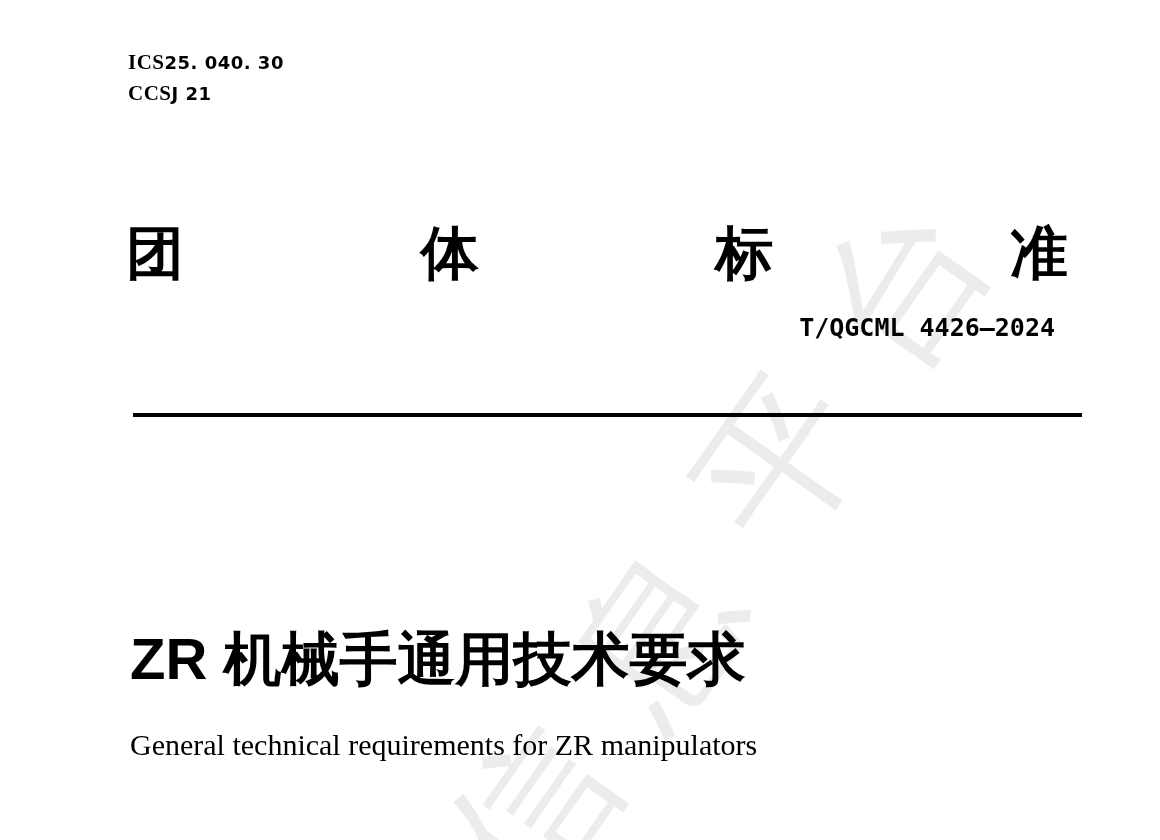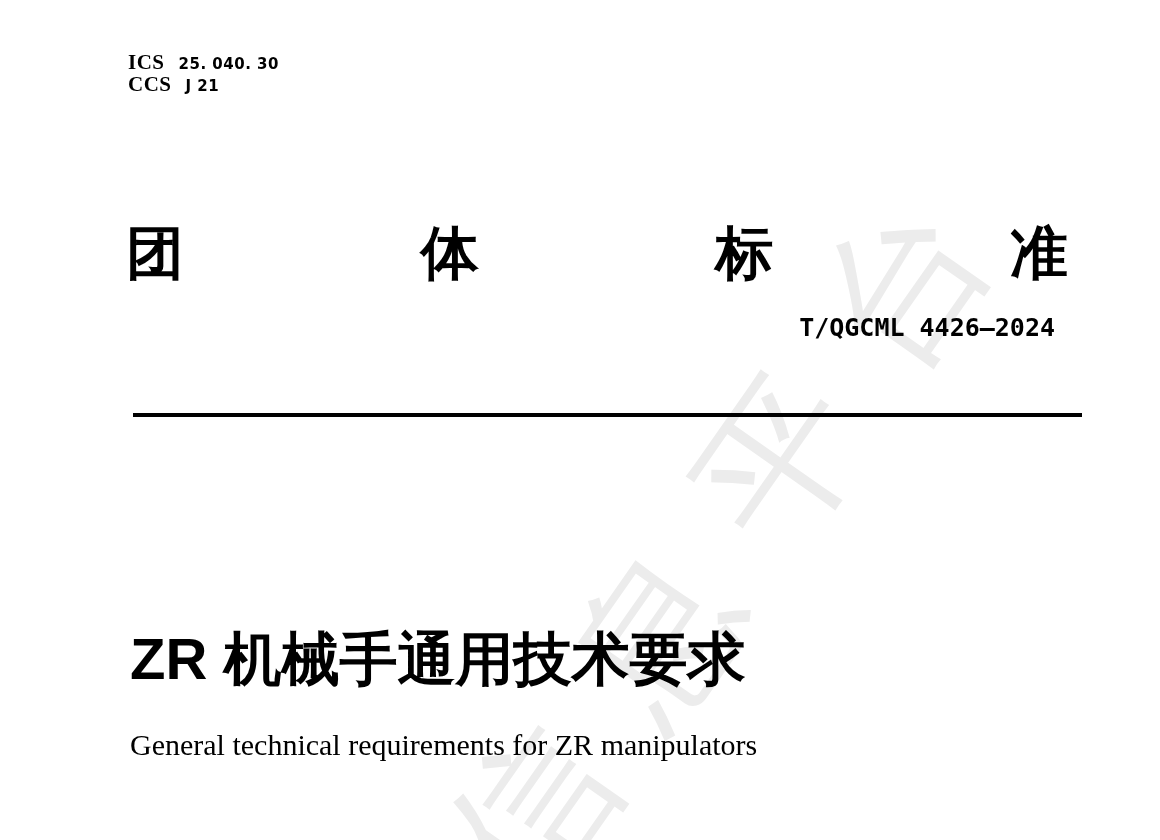--- a/index.html
+++ b/index.html
@@ -24,30 +24,30 @@
     white-space:nowrap;
     color:#ececec;
     font-family:"DejaVu Serif","Liberation Serif",serif;
     z-index:0;
     user-select:none;
   }
   .content{position:absolute;inset:0;z-index:1;}
   
   .codes{
     position:absolute;left:128px;top:52px;
-    display:flex;flex-direction:column;
+    display:flex;flex-direction:column;gap:10px;
   }
   .code-line{display:flex;align-items:baseline;line-height:20px;}
   .code-label{
     font-family:"Liberation Serif",serif;
     font-size:21px;font-weight:600;letter-spacing:0.5px;
   }
   .code-value{
     font-family:"DejaVu Sans","Liberation Sans",sans-serif;
-    font-size:15px;font-weight:600;margin-left:14px;letter-spacing:0.5px;
+    font-size:18px;font-weight:600;letter-spacing:0.5px;
   }
   
   .std-banner{
     position:absolute;left:126px;top:224px;width:942px;
     display:flex;justify-content:space-between;
     font-size:58px;font-weight:bold;line-height:1;
   }
   .std-banner span{display:block;}
   
   .std-number{

